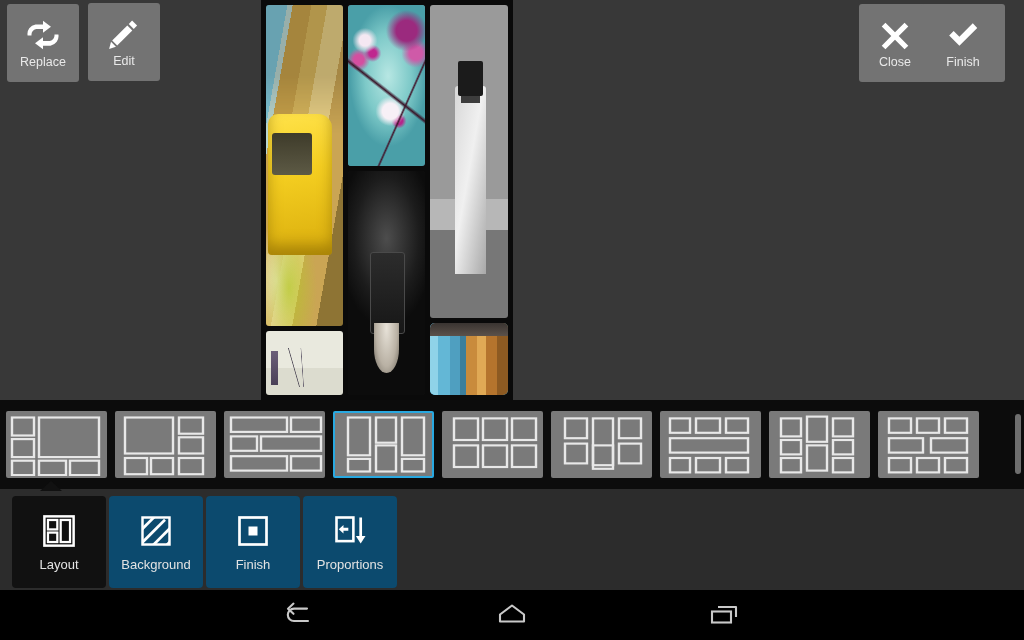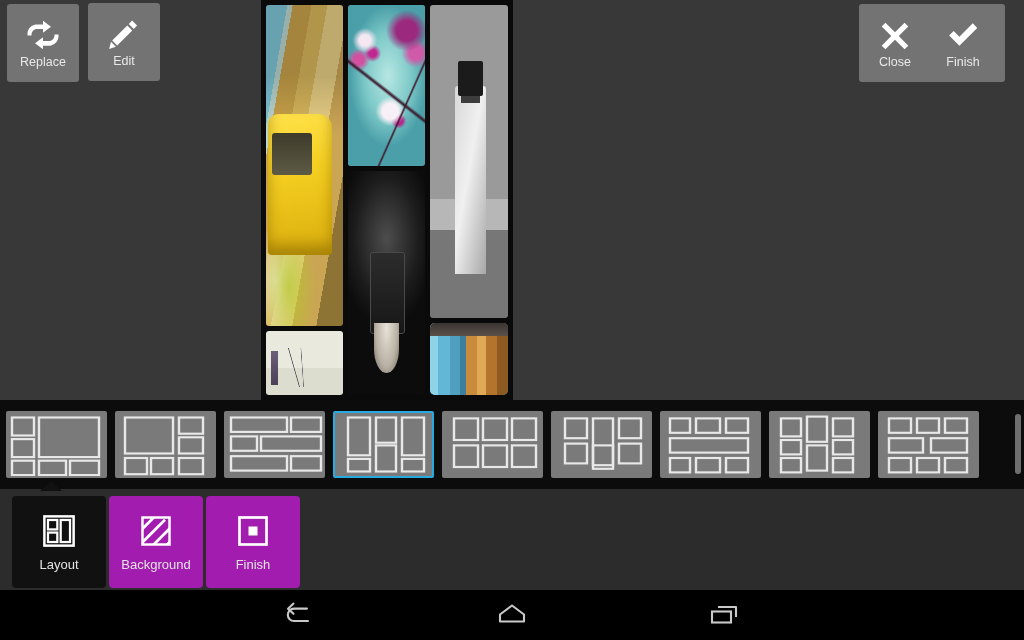--- a/index.html
+++ b/index.html
@@ -186,21 +186,21 @@
     width: 1024px; height: 101px;
     background: #2c2c2c;
     display: flex;
     align-items: center;
     padding: 4px 2px 0 12px;
     gap: 3px;
   }
   .tool {
     flex: 0 0 auto;
     width: 94px; height: 92px;
-    background: #a21caf;
+    background: #0c4a6e;
     border-radius: 4px;
     display: flex; flex-direction: column;
     align-items: center; justify-content: center;
     gap: 9px;
     cursor: pointer;
     position: relative;
   }
   .tool.active { background: #111111; }
   .tool .ticon { width: 36px; height: 36px; display: block; }
   .tool .tlbl { font-size: 13px; color: #e3e3e3; line-height: 1; }
@@ -423,20 +423,29 @@
 
     <div class="tool">
       <svg class="ticon" viewBox="0 0 32 32">
         <rect x="4" y="4" width="24" height="24" fill="none" stroke="#fff" stroke-width="2.4"></rect>
         <rect x="12" y="12" width="8" height="8" fill="#fff"></rect>
       </svg>
       <span class="tlbl">Finish</span>
     </div>
 
 
+    <div class="tool">
+      <svg class="ticon" viewBox="0 0 32 32">
+        <rect x="4" y="4" width="15" height="21" fill="none" stroke="#fff" stroke-width="2.3"></rect>
+        <path fill="#fff" d="M14.5 13.2 L14.5 15.8 L10.2 15.8 L10.2 18.3 L6 14.5 L10.2 10.7 L10.2 13.2 Z"></path>
+        <rect x="24.3" y="4" width="2.4" height="18" fill="#fff"></rect>
+        <path fill="#fff" d="M21.2 20.5 L29.8 20.5 L25.5 27 Z"></path>
+      </svg>
+      <span class="tlbl">Proportions</span>
+    </div>
   </div>
   <div id="tool-caret"></div>
 
   <div id="navbar">
     <svg class="navbtn" viewBox="0 0 44 32">
       <path fill="none" stroke="#c9c9c9" stroke-width="2.1" stroke-linecap="round" d="M30 22 L16 22 A6.2 6.2 0 0 1 16 9.6 L29 9.6"></path>
       <path fill="none" stroke="#c9c9c9" stroke-width="2.1" stroke-linecap="round" stroke-linejoin="round" d="M15.5 4.6 L10 9.7 L15.5 14.8"></path>
     </svg>
     <svg class="navbtn" viewBox="0 0 44 32">
       <path fill="none" stroke="#c9c9c9" stroke-width="2.1" stroke-linejoin="round" d="M10 22.5 L10 15.5 L22 6.5 L34 15.5 L34 22.5 Z"></path>

